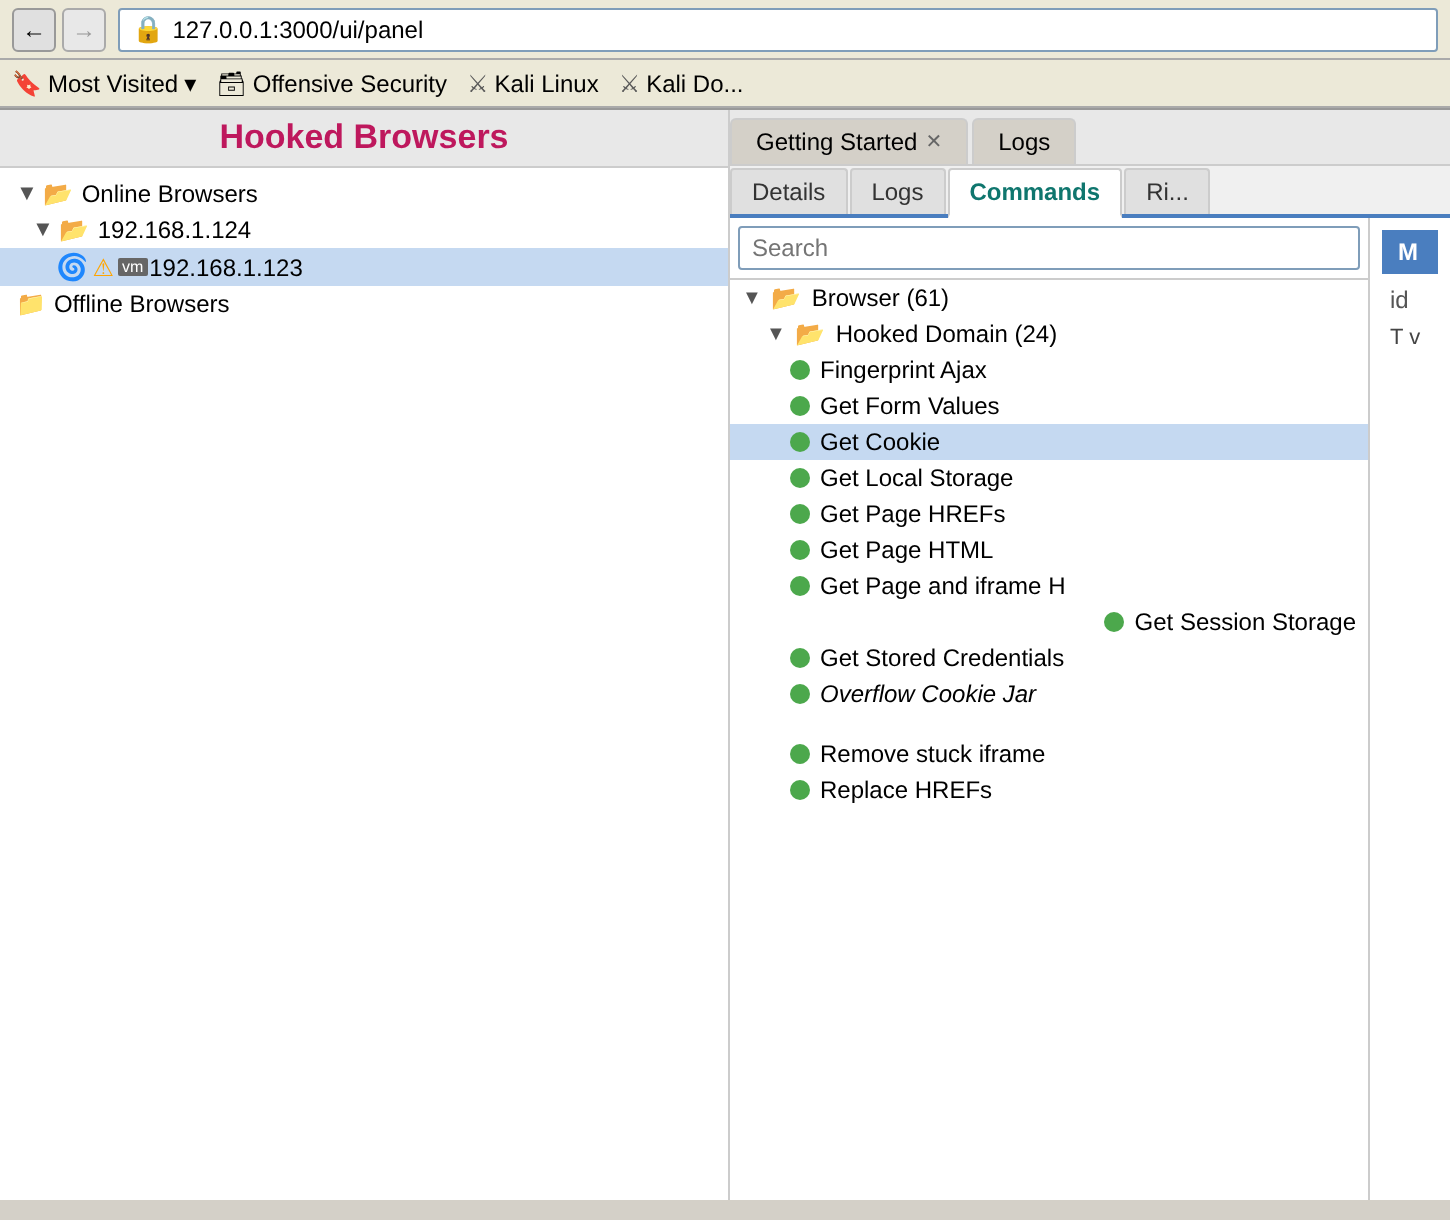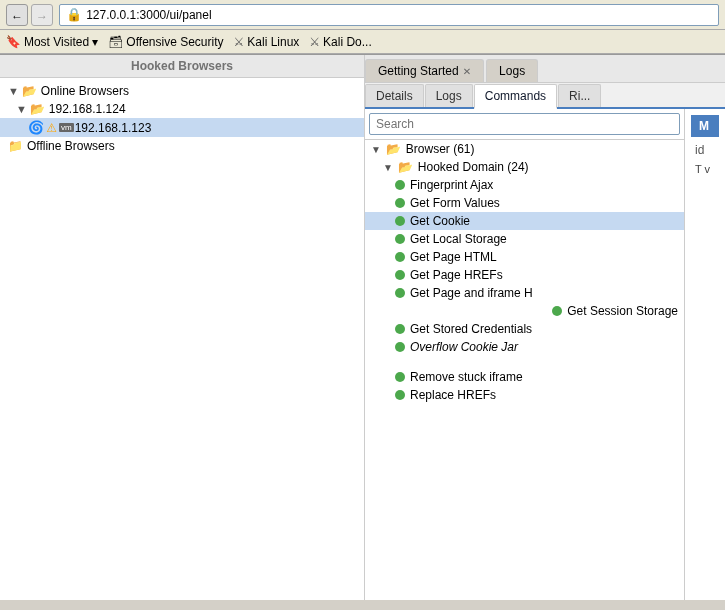--- a/index.html
+++ b/index.html
@@ -13,40 +13,40 @@
     .address-bar { flex: 1; height: 22px; border: 1px solid #7f9db9; background: white; padding: 0 6px; font-size: 12px; display: flex; align-items: center; border-radius: 2px; }
 
     .bookmarks-bar { display: flex; align-items: center; padding: 2px 6px; background: #ece9d8; border-bottom: 1px solid #aaa; height: 24px; gap: 10px; font-size: 12px; }
     .bookmark-item { display: flex; align-items: center; gap: 3px; cursor: pointer; color: #000; text-decoration: none; white-space: nowrap; }
 
     
     .main-content { display: flex; height: 545px; background: #fff; }
 
     
     .left-panel { width: 365px; border-right: 1px solid #ccc; background: #fff; overflow: hidden; }
-    .left-panel-header { background: #e8e8e8; border-bottom: 1px solid #ccc; padding: 4px 8px; text-align: center; font-weight: bold; font-size: 12px; color: #737373; }
+    .left-panel-header { background: #e8e8e8; border-bottom: 1px solid #ccc; padding: 4px 8px; text-align: center; font-weight: bold; font-size: 17px; color: #be185d; }
     .tree-area { padding: 4px 0; }
     .tree-item { display: flex; align-items: center; padding: 2px 8px; cursor: pointer; font-size: 12px; white-space: nowrap; }
     .tree-item .arrow { margin-right: 3px; font-size: 11px; color: #555; }
     .tree-item.selected { background: #c5d9f1; }
     .tree-indent-1 { padding-left: 16px; }
     .tree-indent-2 { padding-left: 28px; }
 
     
     .right-panel { flex: 1; background: #fff; overflow: hidden; display: flex; flex-direction: column; }
 
     
     .tabs-row1 { display: flex; align-items: flex-end; background: #e8e8e8; border-bottom: 1px solid #ccc; height: 28px; }
     .tab { padding: 4px 12px; cursor: pointer; font-size: 12px; border: 1px solid #ccc; border-bottom: none; background: #d4d0c8; margin-right: 2px; border-radius: 3px 3px 0 0; white-space: nowrap; display: flex; align-items: center; gap: 4px; }
     .tab-close { font-size: 10px; color: #666; cursor: pointer; }
 
     
     .tabs-row2 { display: flex; background: #f0f0f0; border-bottom: 2px solid #4a7ebf; height: 26px; align-items: flex-end; }
     .tab2 { padding: 4px 10px; cursor: pointer; font-size: 12px; border: 1px solid #ccc; border-bottom: none; background: #e0e0e0; margin-right: 1px; border-radius: 2px 2px 0 0; color: #333; margin-top: 24px; }
-    .tab2.active { background: #fff; color: #0f172a; font-weight: normal; border-bottom: 2px solid #fff; margin-bottom: -2px; }
+    .tab2.active { background: #fff; color: #0f766e; font-weight: bold; border-bottom: 2px solid #fff; margin-bottom: -2px; }
 
     
     .module-section { display: flex; flex: 1; overflow: hidden; }
     .module-tree { width: 320px; border-right: 1px solid #ccc; display: flex; flex-direction: column; overflow: hidden; }
     .module-header { background: #4a7ebf; color: white; padding: 4px 8px; font-weight: bold; font-size: 12px; }
     .search-box { padding: 4px; border-bottom: 1px solid #ccc; }
     .search-input { width: 100%; height: 22px; border: 1px solid #7f9db9; padding: 0 6px; font-size: 12px; border-radius: 2px; }
     .module-list { flex: 1; overflow-y: auto; font-size: 12px; }
     .module-item { padding: 2px 6px; display: flex; align-items: center; gap: 5px; cursor: pointer; white-space: nowrap; }
     .module-item.selected { background: #c5d9f1; }
@@ -196,26 +196,26 @@
             <span>Get Cookie</span>
           </div>
 
           <div class="module-item" style="padding-left:30px;">
             <span class="dot"></span>
             <span>Get Local Storage</span>
           </div>
 
           <div class="module-item" style="padding-left:30px;">
             <span class="dot"></span>
+            <span>Get Page HREFs</span>
+          </div>
+
+          <div class="module-item" style="padding-left:30px;">
+            <span class="dot"></span>
             <span>Get Page HTML</span>
-          </div>
-
-          <div class="module-item" style="padding-left:30px;">
-            <span class="dot"></span>
-            <span>Get Page HREFs</span>
           </div>
 
           <div class="module-item" style="padding-left:30px;">
             <span class="dot"></span>
             <span>Get Page and iframe H</span>
           </div>
 
           <div class="module-item" style="padding-left:30px;justify-content:flex-end;">
             <span class="dot"></span>
             <span>Get Session Storage</span>

